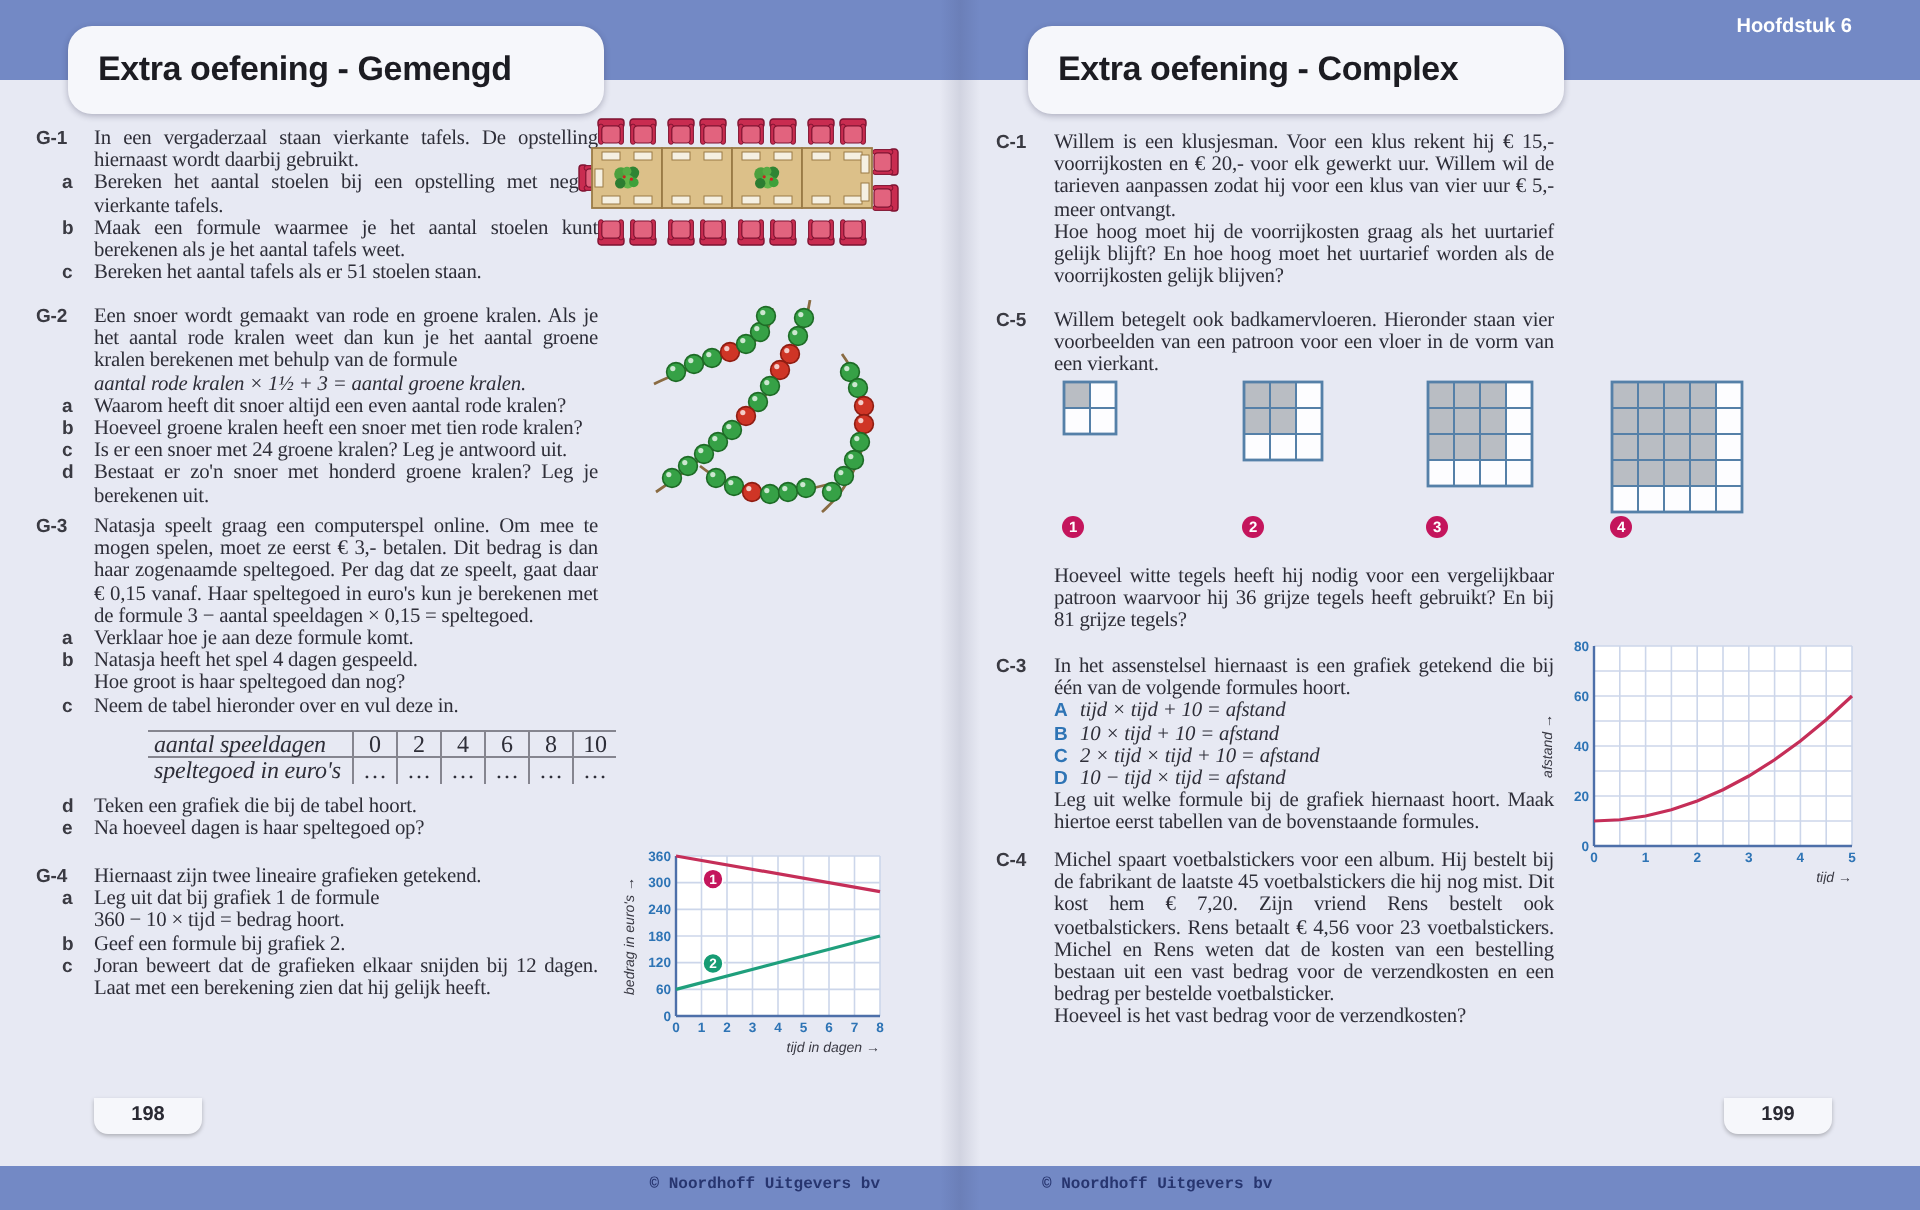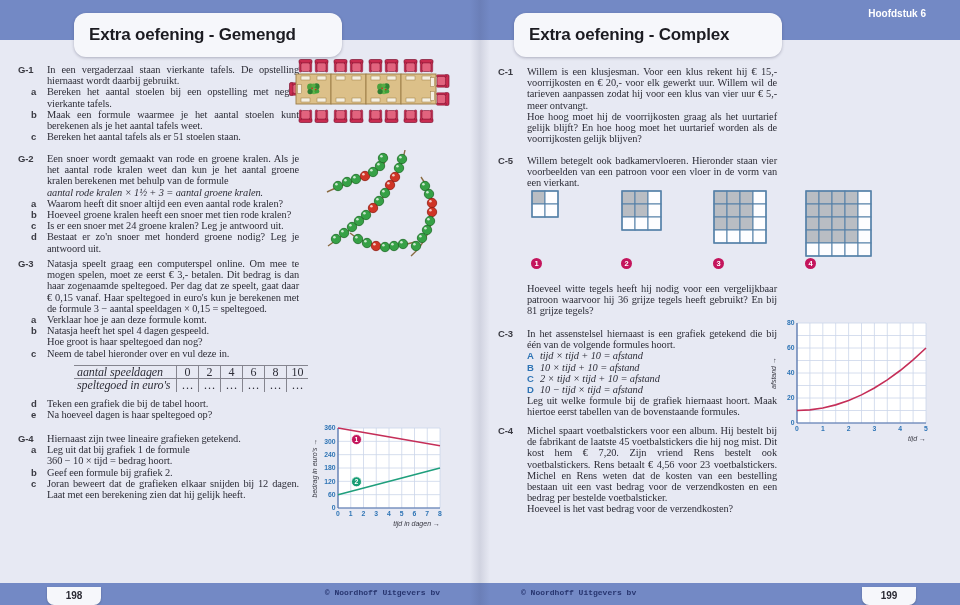--- a/index.html
+++ b/index.html
@@ -11,25 +11,25 @@
   }
   .band-top { position:absolute; left:0; top:0; width:960px; height:40px; background:#7389c5; }
   .band-bottom { position:absolute; left:0; top:583px; width:960px; height:22px; background:#7389c5; }
   .gutter { position:absolute; left:470px; top:0; width:20px; height:605px;
     background:linear-gradient(to right, rgba(50,55,90,0) 0%, rgba(50,55,90,.12) 50%, rgba(50,55,90,0) 100%); }
   .title-box { position:absolute; top:13px; width:268px; height:44px; background:#f6f7fb;
     border-radius:12px; box-shadow:0 1px 3px rgba(40,40,70,.30);
     display:flex; align-items:center; padding-left:15px; }
   .title-box h1 { font-family:"Liberation Sans", sans-serif; font-weight:bold; font-size:17px;
     color:#1c1c22; letter-spacing:-0.2px; }
-  #title-left { left:34px;margin-left:40px; }
+  #title-left { left:34px; }
   #title-right { left:514px; }
   .chapter { position:absolute; top:8px; right:34px; font-family:"Liberation Sans", sans-serif;
     font-size:10px; font-weight:bold; color:#ffffff; }
-  .tab { position:absolute; top:587px; width:54px; height:18px; background:#f6f7fb;
+  .tab { position:absolute; top:549px; width:54px; height:18px; background:#f6f7fb;
     border-radius:0 0 7px 7px; box-shadow:0 1px 2px rgba(0,0,0,.25); text-align:center;
     font-family:"Liberation Sans", sans-serif; font-size:10px; font-weight:bold; color:#2a2a33; line-height:17px; }
   #tab-left { left:47px; }
   #tab-right { left:862px; }
   .copyright { position:absolute; top:588px; font-family:Liberation Mono, monospace;
     font-size:8px; font-weight:bold; color:#27356f; }
   #copy-left { left:300px; width:140px; text-align:right; }
   #copy-right { left:521px; }
 
   .exercise { position:absolute; font-size:10.4px; line-height:11.2px; color:#2e2e38; letter-spacing:-0.1px; }
@@ -94,21 +94,21 @@
     <div class="item"><span class="il">c</span><span class="it">Bereken het aantal tafels als er 51 stoelen staan.</span></div>
   </div>
 
   <div class="exercise lp" style="top:153px">
     <span class="ex-id">G-2</span>
     <p class="para">Een snoer wordt gemaakt van rode en groene kralen. Als je het aantal rode kralen weet dan kun je het aantal groene kralen berekenen met behulp van de formule</p>
     <p class="para formula">aantal rode kralen × 1½ + 3 = aantal groene kralen.</p>
     <div class="item"><span class="il">a</span><span class="it">Waarom heeft dit snoer altijd een even aantal rode kralen?</span></div>
     <div class="item"><span class="il">b</span><span class="it">Hoeveel groene kralen heeft een snoer met tien rode kralen?</span></div>
     <div class="item"><span class="il">c</span><span class="it">Is er een snoer met 24 groene kralen? Leg je antwoord uit.</span></div>
-    <div class="item"><span class="il">d</span><span class="it">Bestaat er zo'n snoer met honderd groene nodig? Leg je antwoord uit.</span></div>
+    <div class="item"><span class="il">d</span><span class="it">Bestaat er zo'n snoer met honderd groene kralen? Leg je berekenen uit.</span></div>
   </div>
 
   <div class="exercise lp" style="top:258px">
     <span class="ex-id">G-3</span>
     <p class="para">Natasja speelt graag een computerspel online. Om mee te mogen spelen, moet ze eerst € 3,- betalen. Dit bedrag is dan haar zogenaamde speltegoed. Per dag dat ze speelt, gaat daar € 0,15 vanaf. Haar speltegoed in euro's kun je berekenen met de formule 3 − aantal speeldagen × 0,15 = speltegoed.</p>
     <div class="item"><span class="il">a</span><span class="it">Verklaar hoe je aan deze formule komt.</span></div>
     <div class="item"><span class="il">b</span><span class="it">Natasja heeft het spel 4 dagen gespeeld.
 Hoe groot is haar speltegoed dan nog?</span></div>
     <div class="item"><span class="il">c</span><span class="it">Neem de tabel hieronder over en vul deze in.</span></div>
     <div id="g3-table" class="g3-table">

